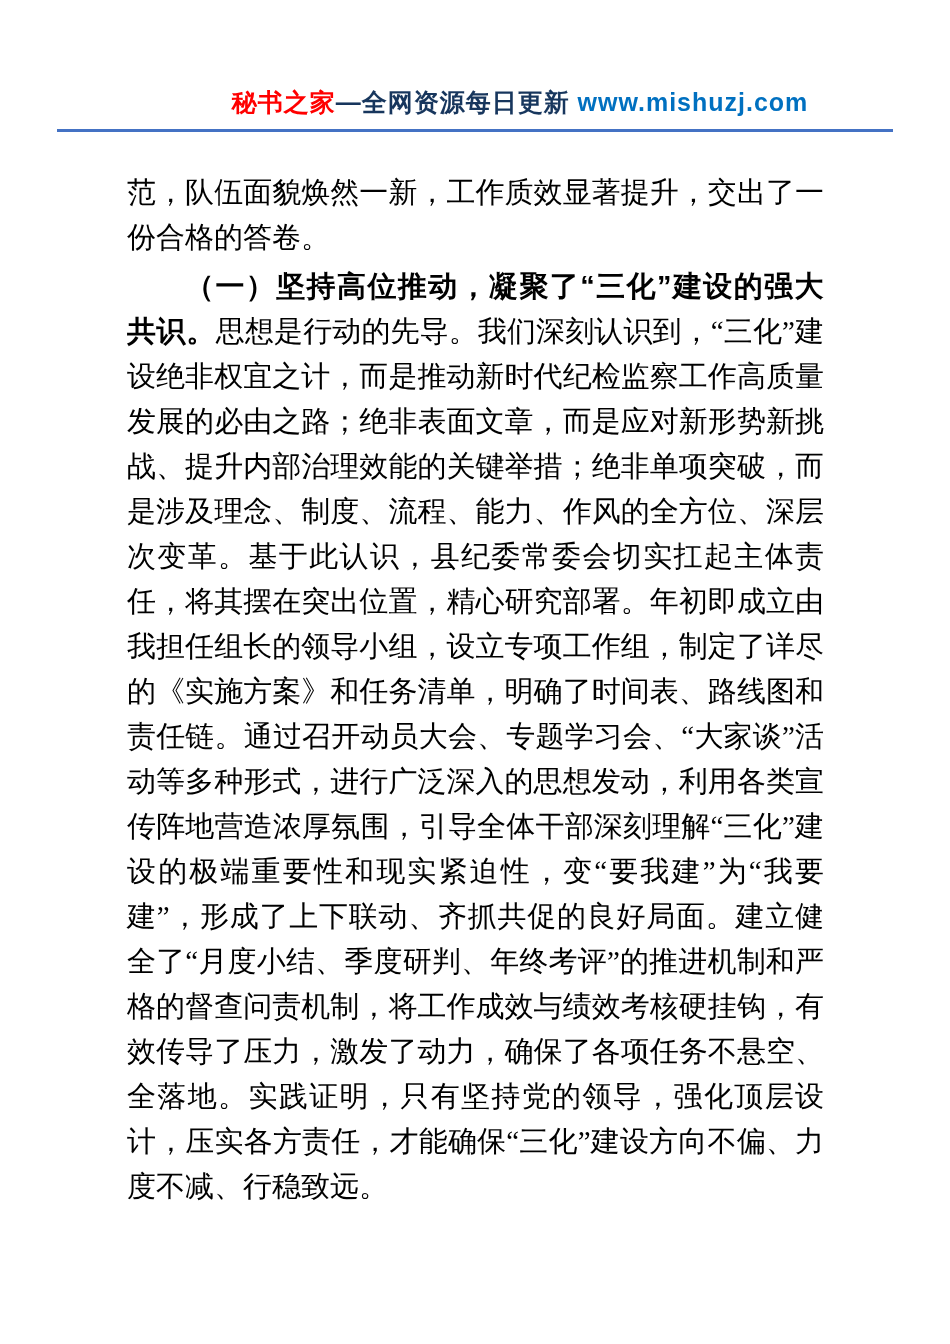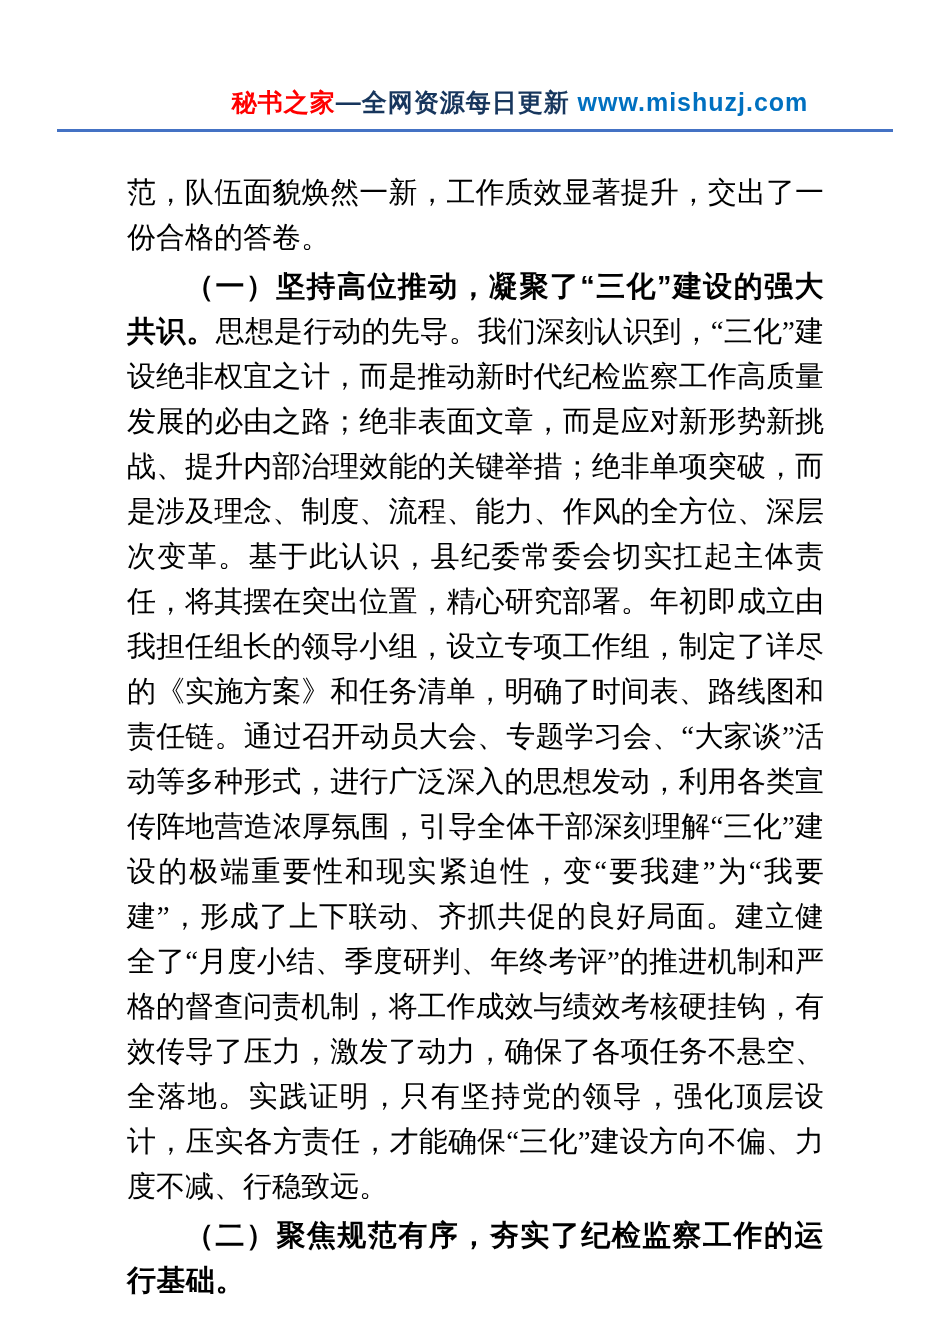--- a/index.html
+++ b/index.html
@@ -78,17 +78,16 @@
   </div>
 
   <div class="header-divider"></div>
 
   <div class="content">
 
     <p class="para"><span>范，队伍面貌焕然一新，工作质效显著提升，交出了一份合格的答卷。</span></p>
 
     <p class="para indent"><strong>（一）坚持高位推动，凝聚了“三化”建设的强大共识。</strong><span>思想是行动的先导。我们深刻认识到，“三化”建设绝非权宜之计，而是推动新时代纪检监察工作高质量发展的必由之路；绝非表面文章，而是应对新形势新挑战、提升内部治理效能的关键举措；绝非单项突破，而是涉及理念、制度、流程、能力、作风的全方位、深层次变革。基于此认识，县纪委常委会切实扛起主体责任，将其摆在突出位置，精心研究部署。年初即成立由我担任组长的领导小组，设立专项工作组，制定了详尽的《实施方案》和任务清单，明确了时间表、路线图和责任链。通过召开动员大会、专题学习会、“大家谈”活动等多种形式，进行广泛深入的思想发动，利用各类宣传阵地营造浓厚氛围，引导全体干部深刻理解“三化”建设的极端重要性和现实紧迫性，变“要我建”为“我要建”，形成了上下联动、齐抓共促的良好局面。建立健全了“月度小结、季度研判、年终考评”的推进机制和严格的督查问责机制，将工作成效与绩效考核硬挂钩，有效传导了压力，激发了动力，确保了各项任务不悬空、全落地。实践证明，只有坚持党的领导，强化顶层设计，压实各方责任，才能确保“三化”建设方向不偏、力度不减、行稳致远。</span></p>
 
-    <p class="para indent"><strong>（二）聚焦规范有序，夯实了纪检监察工作的运行基础。</strong></p>
 
   </div>
 
 </div>
 
 </body></html>

